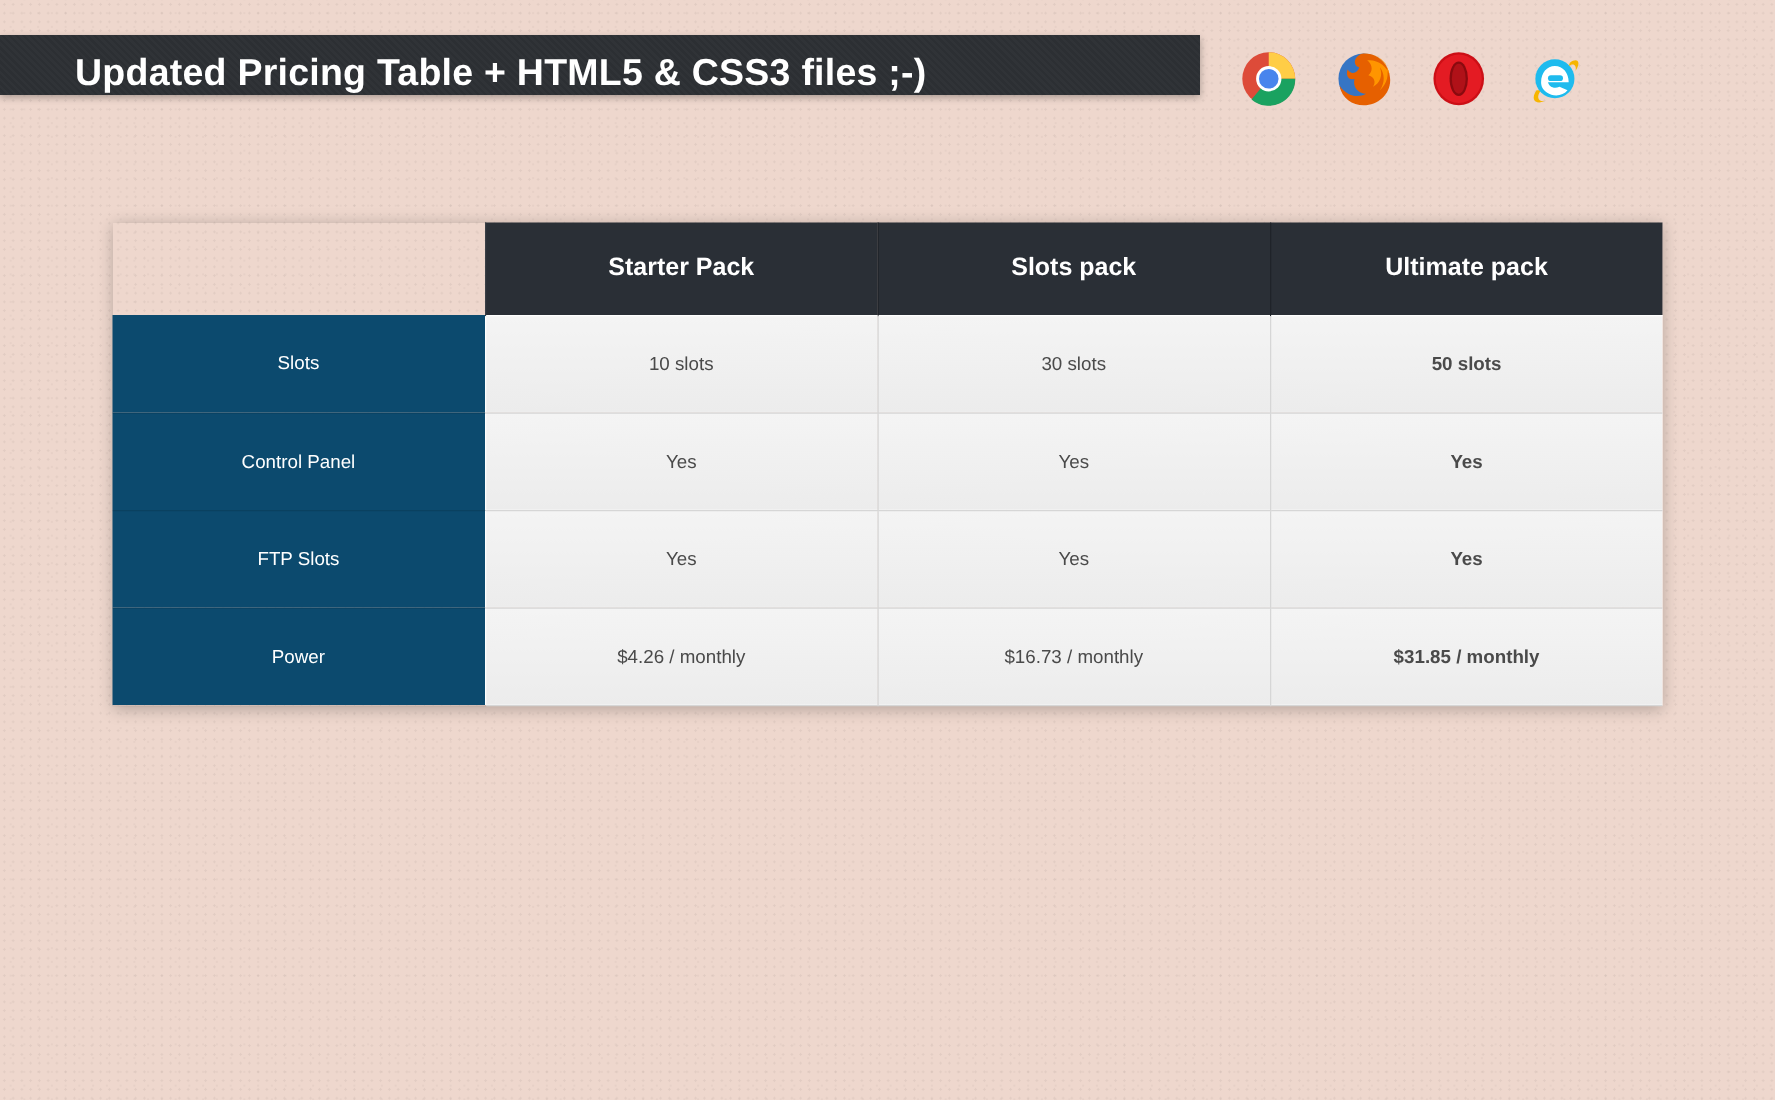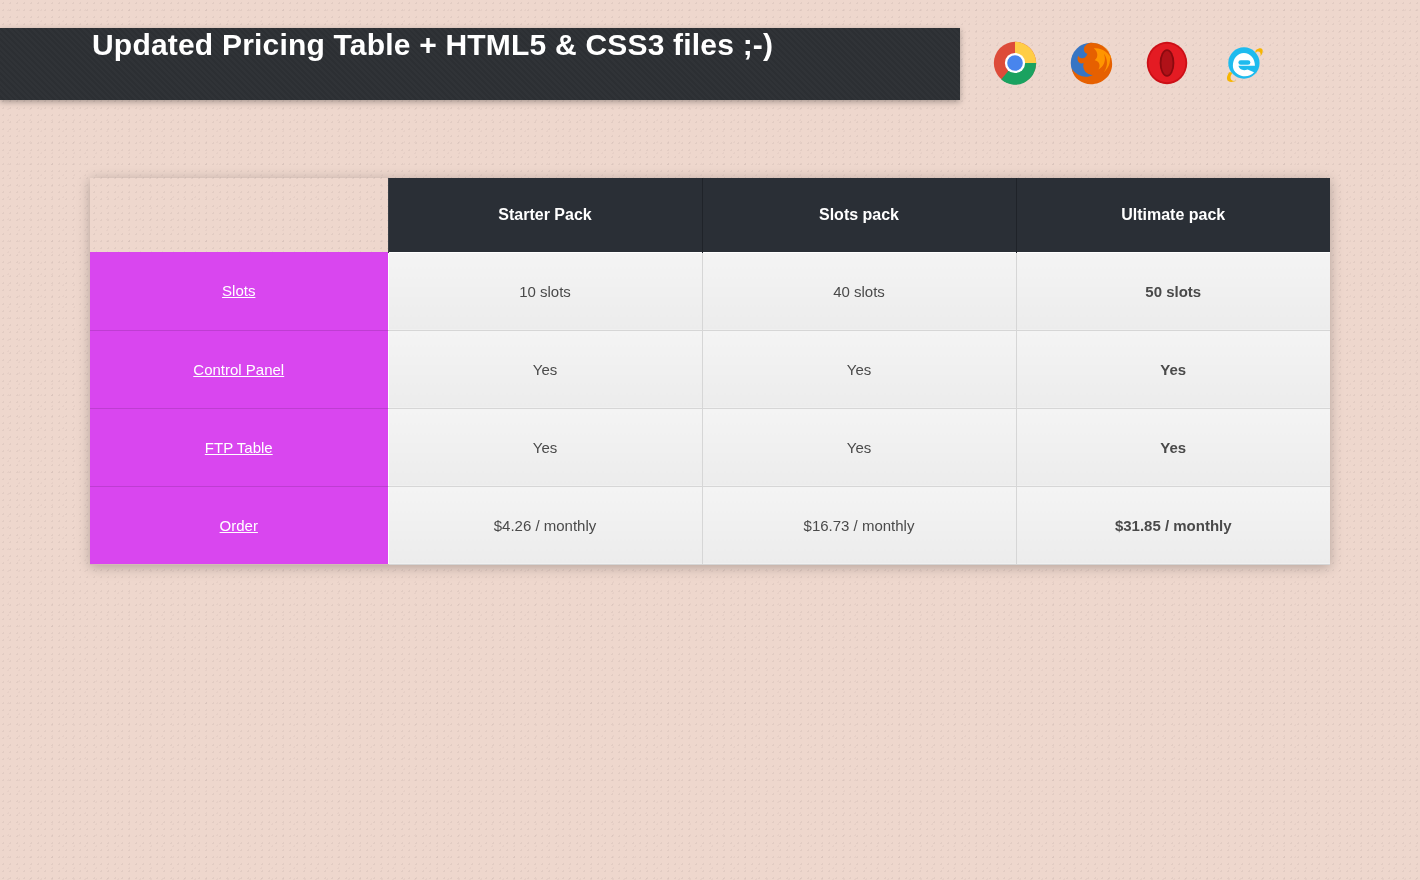--- a/index.html
+++ b/index.html
@@ -18,25 +18,25 @@
       radial-gradient(rgba(0,0,0,0.05) 1px, transparent 1px),
       radial-gradient(rgba(0,0,0,0.03) 1px, transparent 1px);
     background-size: 7px 7px, 11px 11px;
     background-position: 0 0, 3px 5px;
     pointer-events: none;
   }
 
   .title-bar {
     position: absolute;
     top: 28px; left: 0;
-    width: 960px; height: 72px;
+    width: 960px; height: 48px;
     background: #2c2f33;
     background-image: repeating-linear-gradient(45deg, rgba(255,255,255,0.02) 0 2px, transparent 2px 4px);
-    display: flex; align-items: flex-start;
-    padding-left: 92px;
+    display: flex; align-items: flex-end;
+    padding-left: 60px;
     box-shadow: 0 2px 6px rgba(0,0,0,0.3);
   }
   .title-bar h1 {
     color: #ffffff;
     font-size: 30px;
     font-weight: bold;
     letter-spacing: 0.2px;
   }
 
   .browser-icons {
@@ -62,42 +62,41 @@
   col.plan { width: 314px; }
 
   th.corner {
     background: transparent;
     border: none;
     box-shadow: none;
   }
   thead th.plan-head {
     background: #2a2f36;
     color: #ffffff;
-    font-size: 16px;
+    font-size: 20px;
     font-weight: bold;
     text-align: center;
     height: 74px;
     border-right: 1px solid #1f2329;
     border-left: 1px solid #3a3f46;
   }
   thead th.plan-head:last-child { border-right: none; }
 
   tbody td, tbody th {
     height: 78px;
     text-align: center;
     vertical-align: middle;
     font-size: 15px;
   }
   tbody th.rowlabel {
-    background: #d946ef;
+    background: #0c4a6e;
     color: #ffffff;
     font-weight: normal;
     border-top: 1px solid rgba(255,255,255,0.22);
     border-bottom: 1px solid rgba(0,0,0,0.12);
-    text-decoration: underline;
   }
   tbody tr:first-child th.rowlabel { border-top: none; }
 
   tbody td.cell {
     background: linear-gradient(#f4f4f4, #ececec);
     color: #4a4a4a;
     border-top: 1px solid #ffffff;
     border-bottom: 1px solid #d6d6d6;
     border-left: 1px solid #ffffff;
     border-right: 1px solid #d6d6d6;
@@ -172,36 +171,36 @@
         <th class="corner"></th>
         <th class="plan-head">Starter Pack</th>
         <th class="plan-head">Slots pack</th>
         <th class="plan-head">Ultimate pack</th>
       </tr>
     </thead>
     <tbody>
       <tr>
         <th class="rowlabel">Slots</th>
         <td class="cell">10 slots</td>
-        <td class="cell">40 slots</td>
+        <td class="cell">30 slots</td>
         <td class="cell">50 slots</td>
       </tr>
       <tr>
         <th class="rowlabel">Control Panel</th>
         <td class="cell">Yes</td>
         <td class="cell">Yes</td>
         <td class="cell">Yes</td>
       </tr>
       <tr>
-        <th class="rowlabel">FTP Table</th>
-        <td class="cell">Yes</td>
-        <td class="cell">Yes</td>
-        <td class="cell">Yes</td>
-      </tr>
-      <tr>
-        <th class="rowlabel">Order</th>
+        <th class="rowlabel">FTP Slots</th>
+        <td class="cell">Yes</td>
+        <td class="cell">Yes</td>
+        <td class="cell">Yes</td>
+      </tr>
+      <tr>
+        <th class="rowlabel">Power</th>
         <td class="cell">$4.26 / monthly</td>
         <td class="cell">$16.73 / monthly</td>
         <td class="cell">$31.85 / monthly</td>
       </tr>
     </tbody>
   </table>
 </div>
 
 </body></html>

